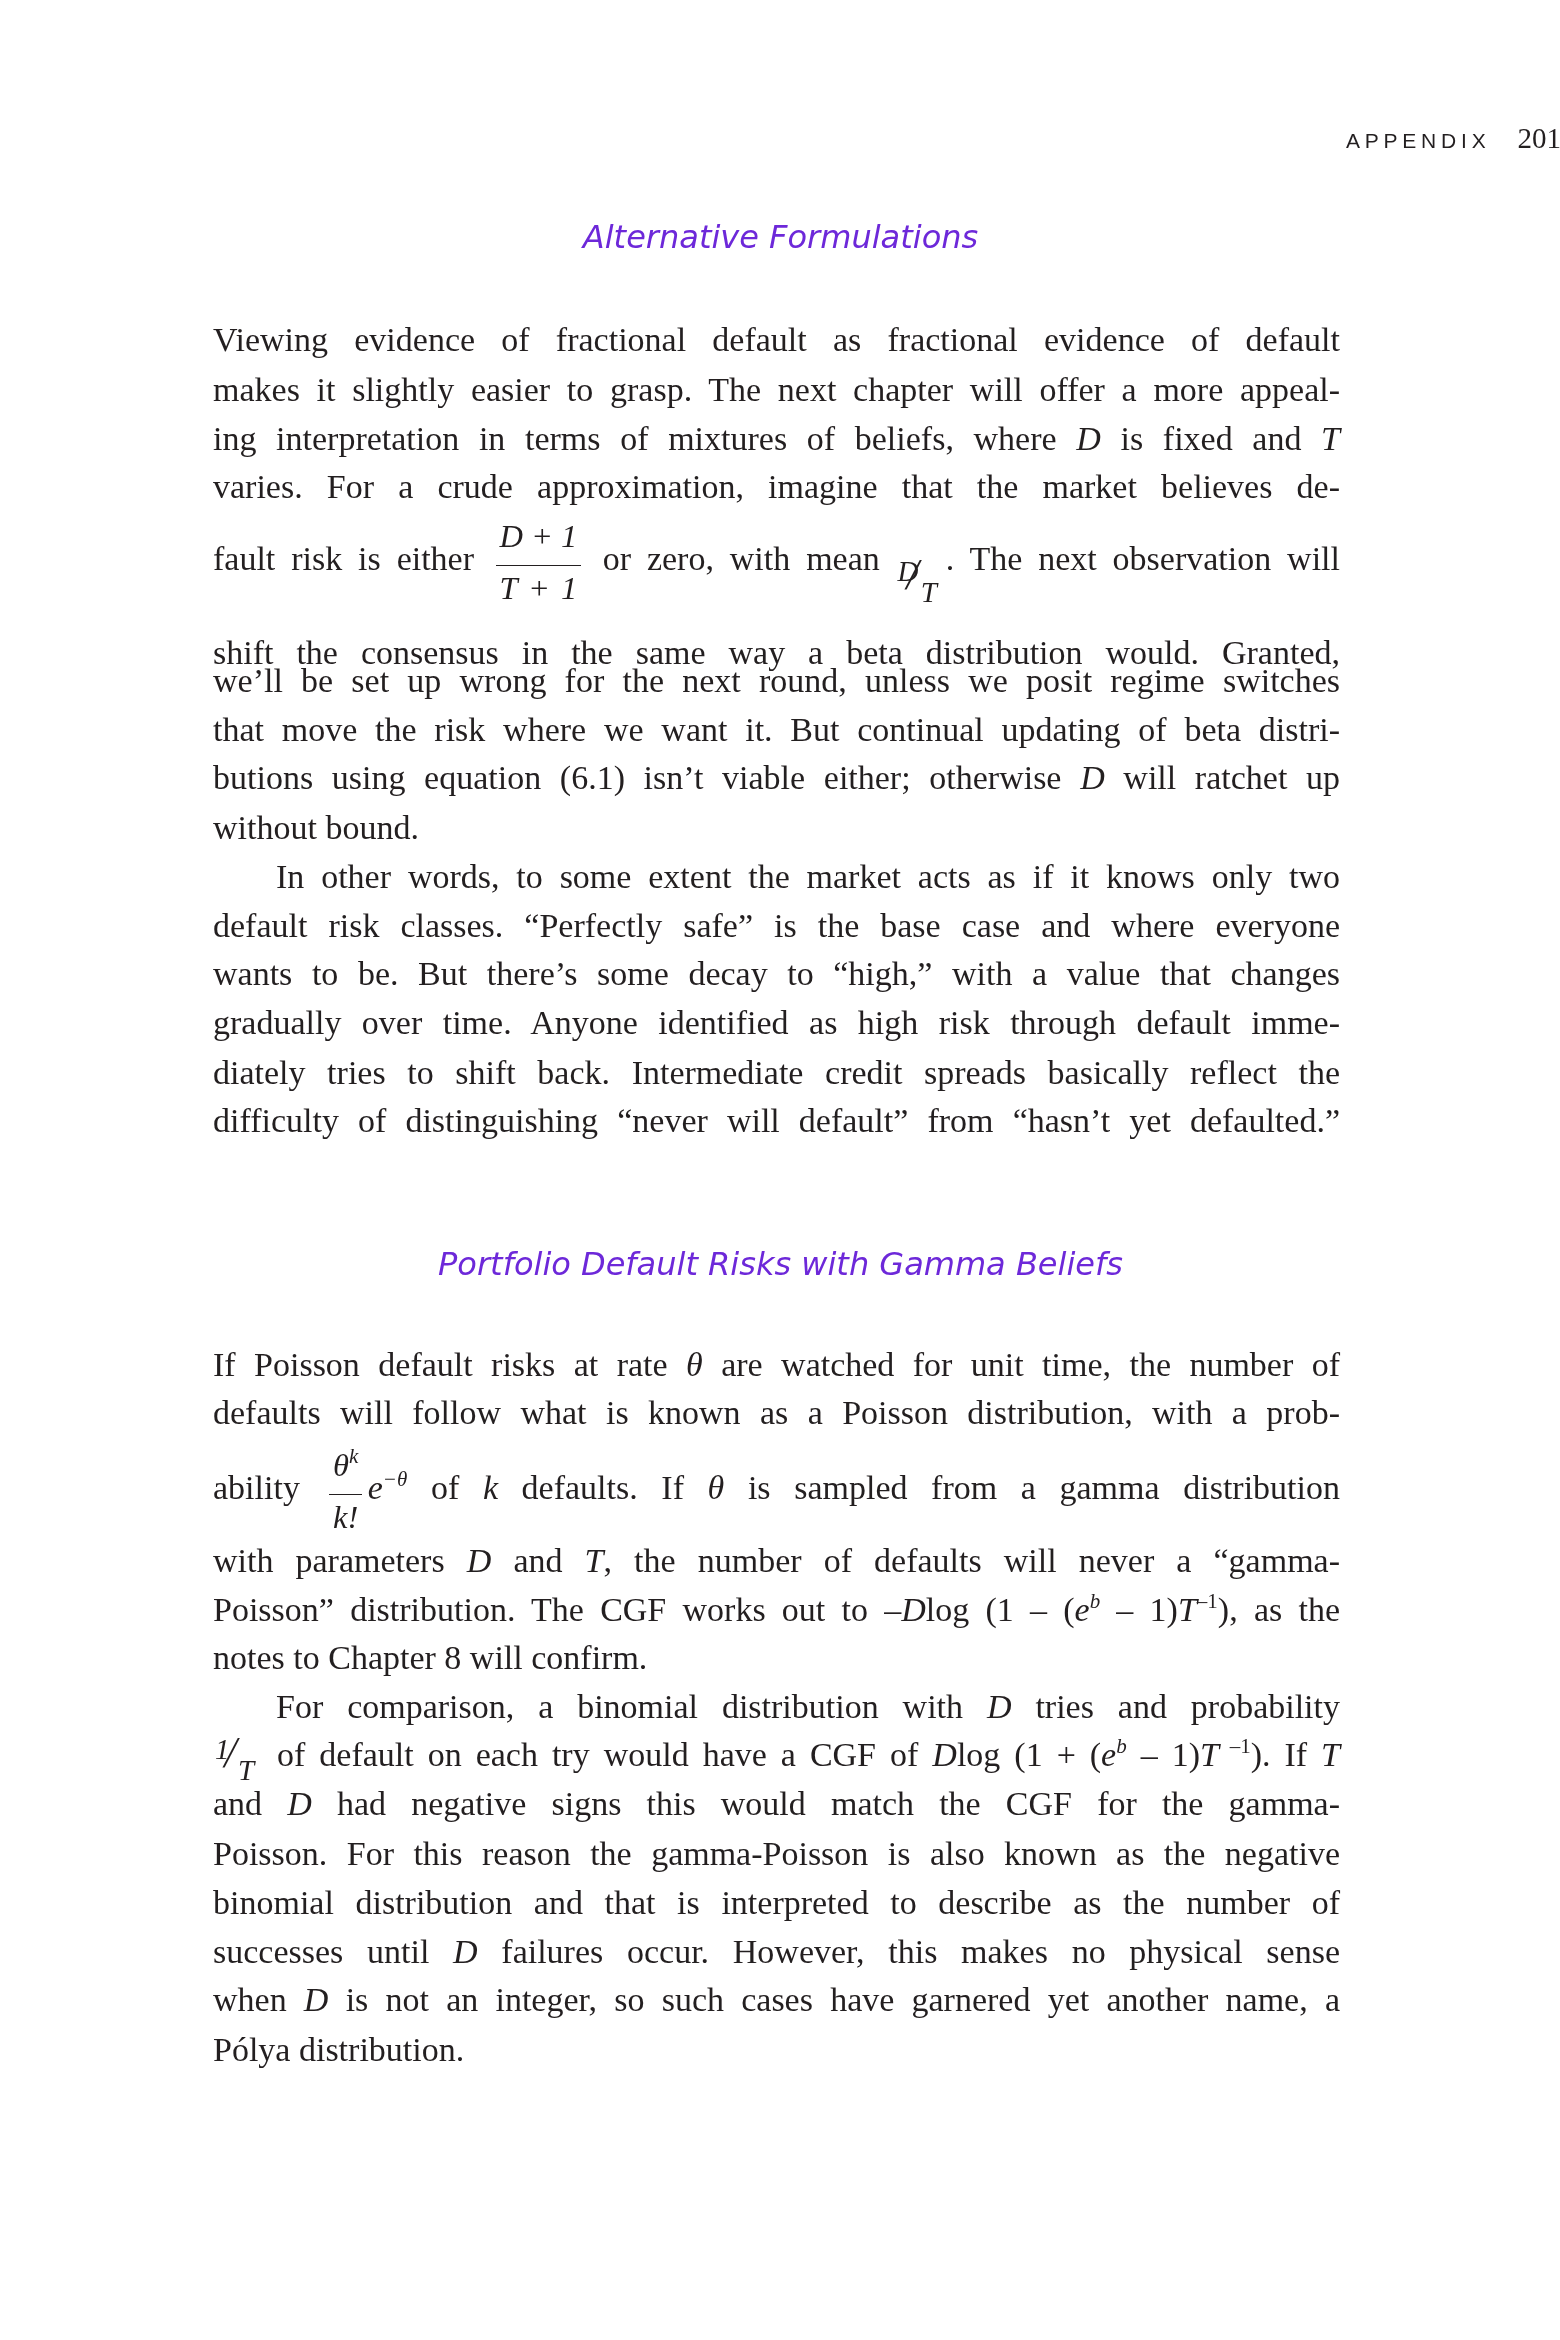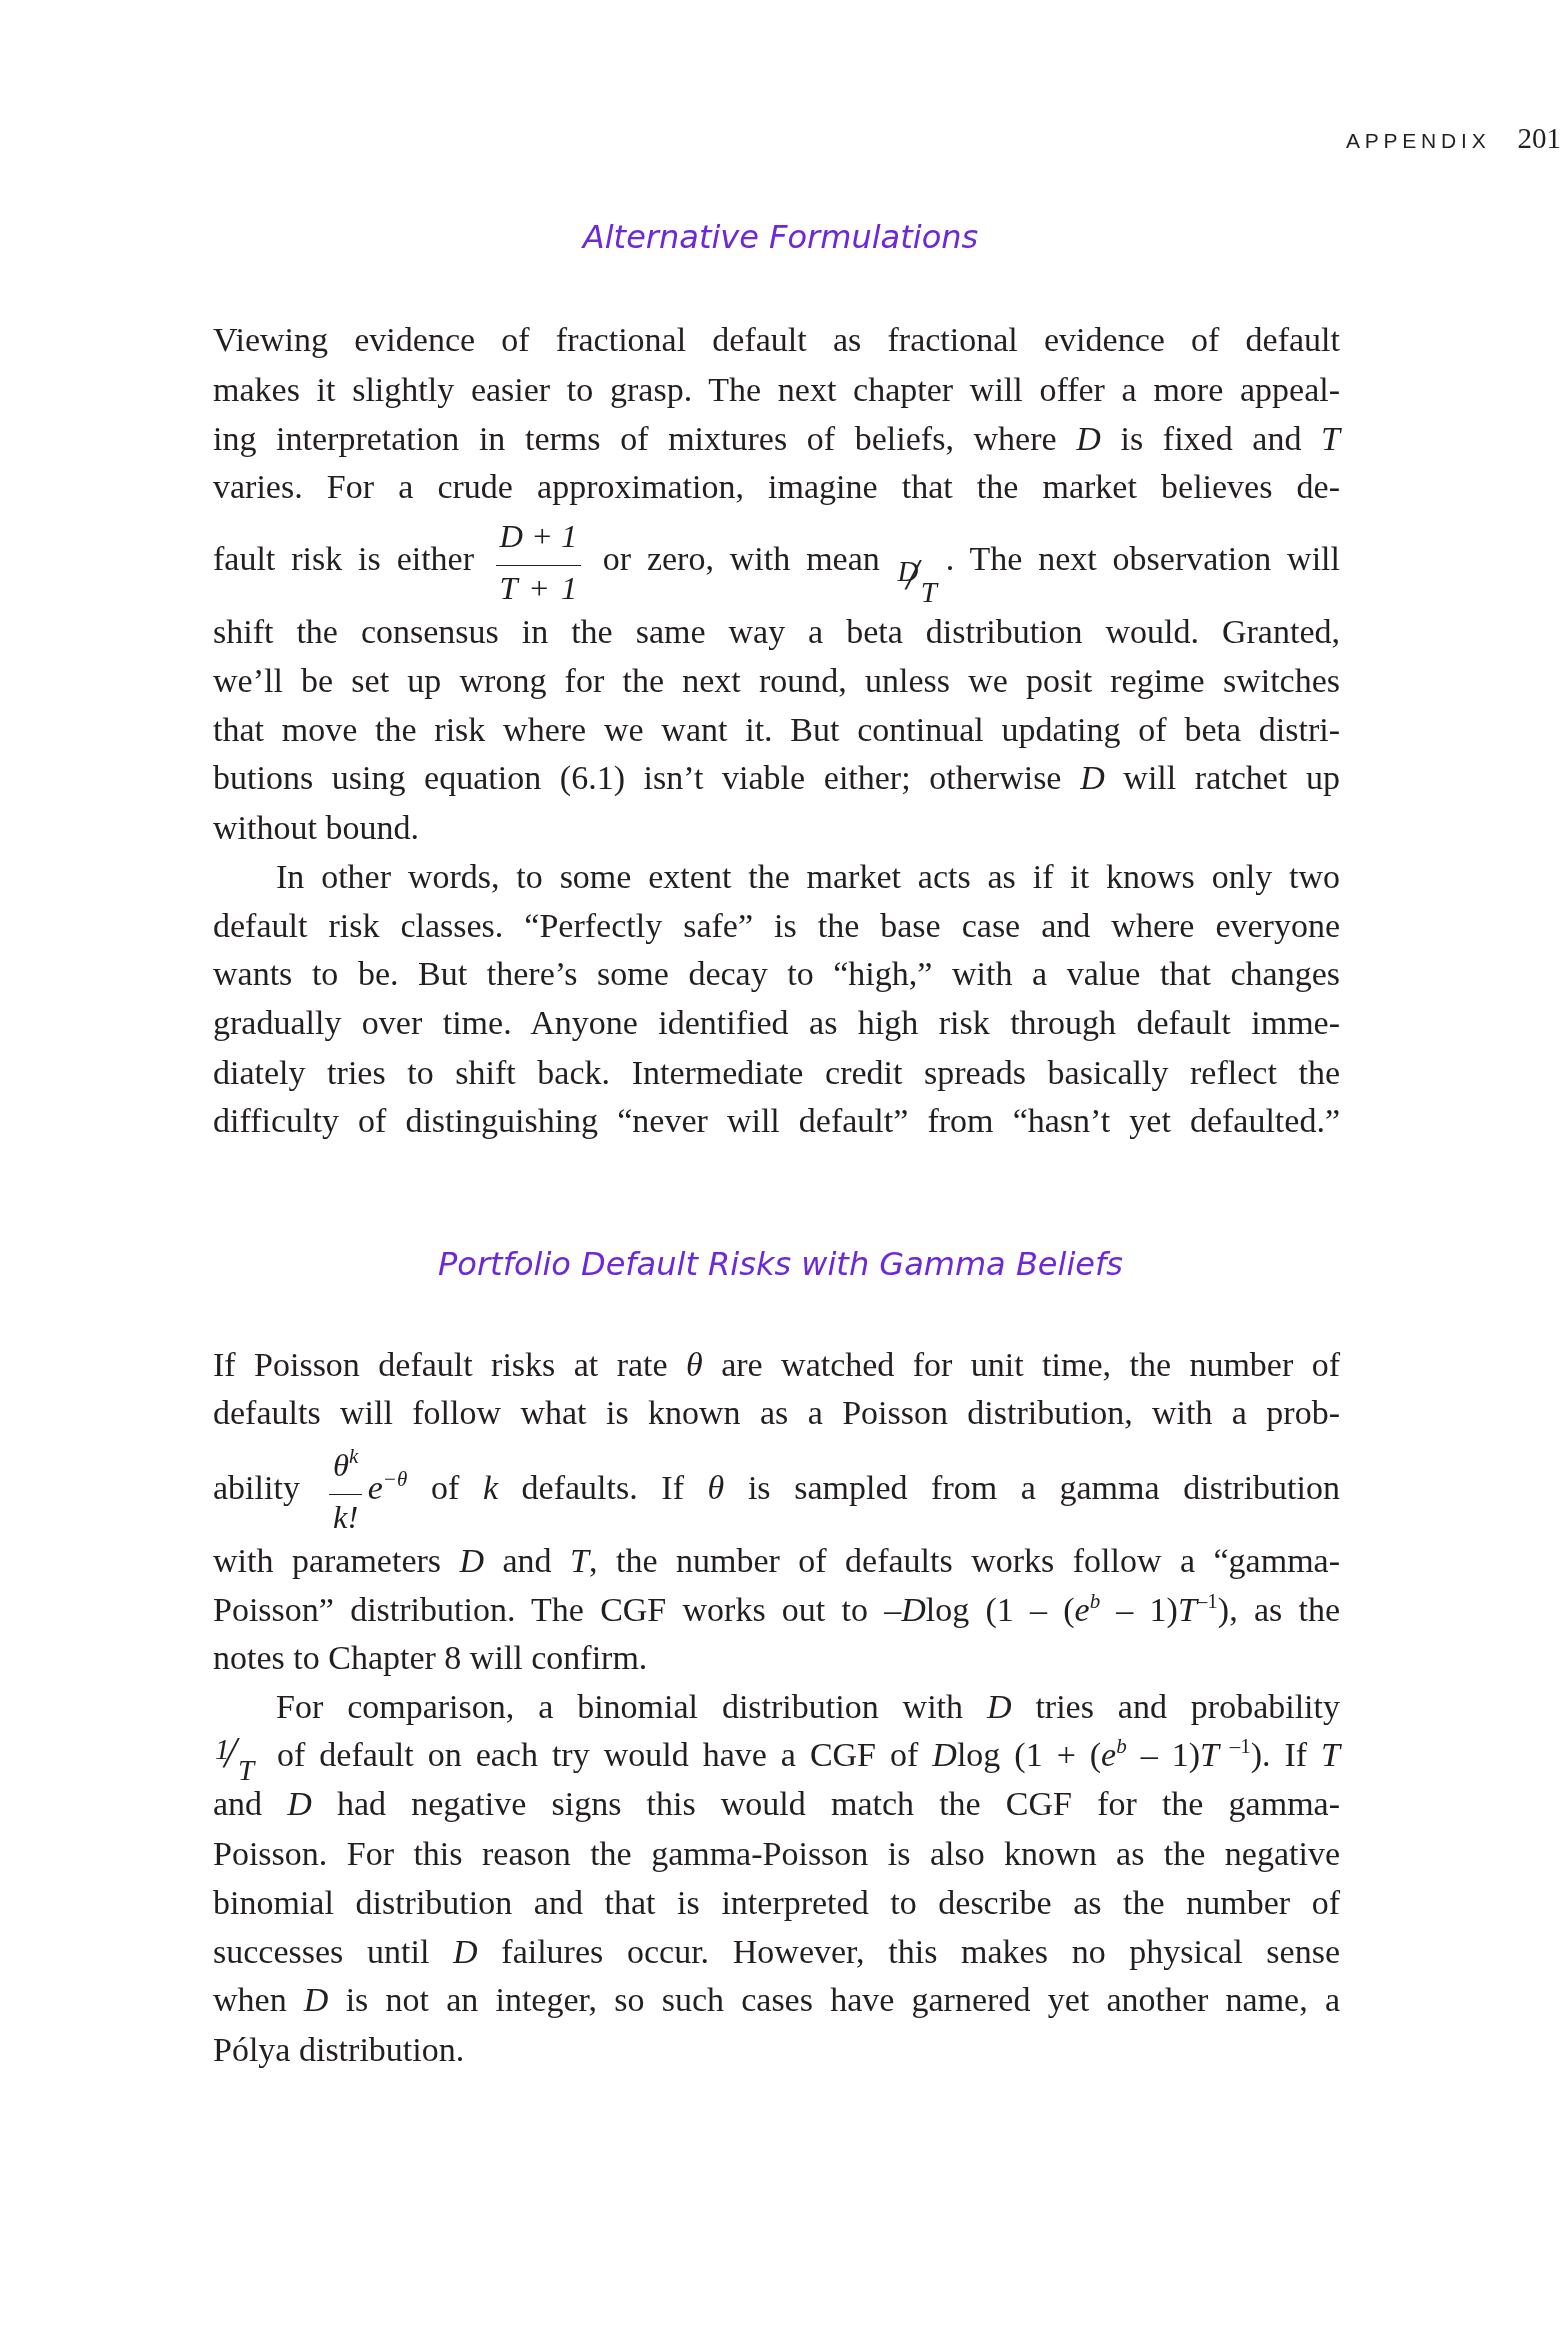--- a/index.html
+++ b/index.html
@@ -44,21 +44,21 @@
 
 <div class="line" style="top:516px; height:86px; line-height:86px;">
   <span class="inner">
     <span>fault risk is either</span>
     <span class="frac"><span class="num">D + 1</span><span class="den">T + 1</span></span>
     <span>or zero, with mean</span>
     <span class="sfrac"><span class="a">D</span><span class="s">/</span><span class="b">T</span></span><span>. The next observation will</span>
   </span>
 </div>
 
-<div class="line" style="top:607px">shift the consensus in the same way a beta distribution would. Granted,</div>
+<div class="line" style="top:628px">shift the consensus in the same way a beta distribution would. Granted,</div>
 <div class="line" style="top:656px">we’ll be set up wrong for the next round, unless we posit regime switches</div>
 <div class="line" style="top:705px">that move the risk where we want it. But continual updating of beta distri-</div>
 <div class="line" style="top:753px">
     <span class="inner"><span>butions using equation (6.1) isn’t viable either; otherwise </span><i>D</i><span> will ratchet up</span></span>
   </div>
 <div class="line last" style="top:803px">without bound.</div>
 
 <div class="line indent" style="top:852px">In other words, to some extent the market acts as if it knows only two</div>
 <div class="line" style="top:901px">default risk classes. “Perfectly safe” is the base case and where everyone</div>
 <div class="line" style="top:949px">wants to be. But there’s some decay to “high,” with a value that changes</div>
@@ -74,21 +74,21 @@
 <div class="line" style="top:1388px">defaults will follow what is known as a Poisson distribution, with a prob-</div>
 
 <div class="line" style="top:1445px; height:86px; line-height:86px;">
   <span class="inner">
     <span>ability</span>
     <span class="frac"><span class="num"><span>θ</span><sup>k</sup></span><span class="den">k!</span></span><i>e</i><sup><i>−θ</i></sup><span> of </span><i>k</i><span> defaults. If </span><i>θ</i><span> is sampled from a gamma distribution</span>
   </span>
 </div>
 
 <div class="line" style="top:1536px">
-    <span class="inner"><span>with parameters </span><i>D</i><span> and </span><i>T</i><span>, the number of defaults works follow a “gamma-</span></span>
+    <span class="inner"><span>with parameters </span><i>D</i><span> and </span><i>T</i><span>, the number of defaults will never a “gamma-</span></span>
   </div>
 <div class="line" style="top:1585px">
     <span class="inner"><span>Poisson” distribution. The CGF works out to –</span><i>D</i><span>log (1 – (</span><i>e</i><sup><i>b</i></sup><span> – 1)</span><i>T</i><sup>–1</sup><span>), as the</span></span>
   </div>
 <div class="line last" style="top:1633px">notes to Chapter 8 will confirm.</div>
 
 <div class="line indent" style="top:1682px">
     <span class="inner"><span>For comparison, a binomial distribution with </span><i>D</i><span> tries and probability</span></span>
   </div>
 <div class="line" style="top:1730px">

